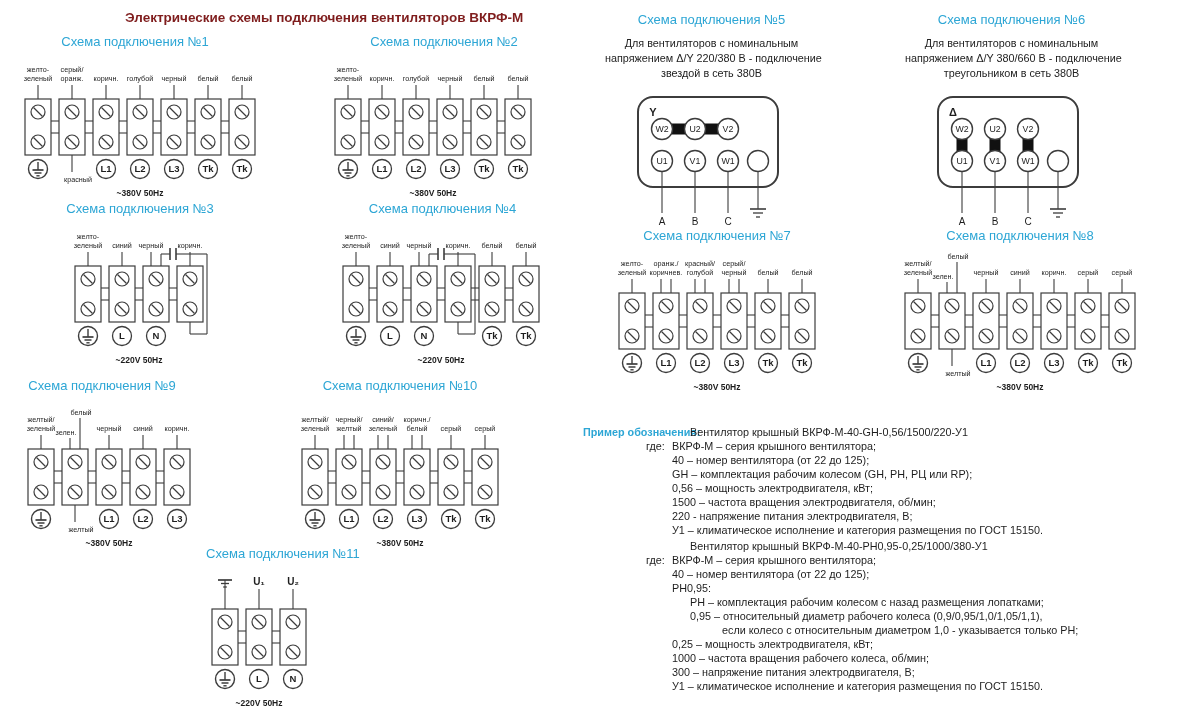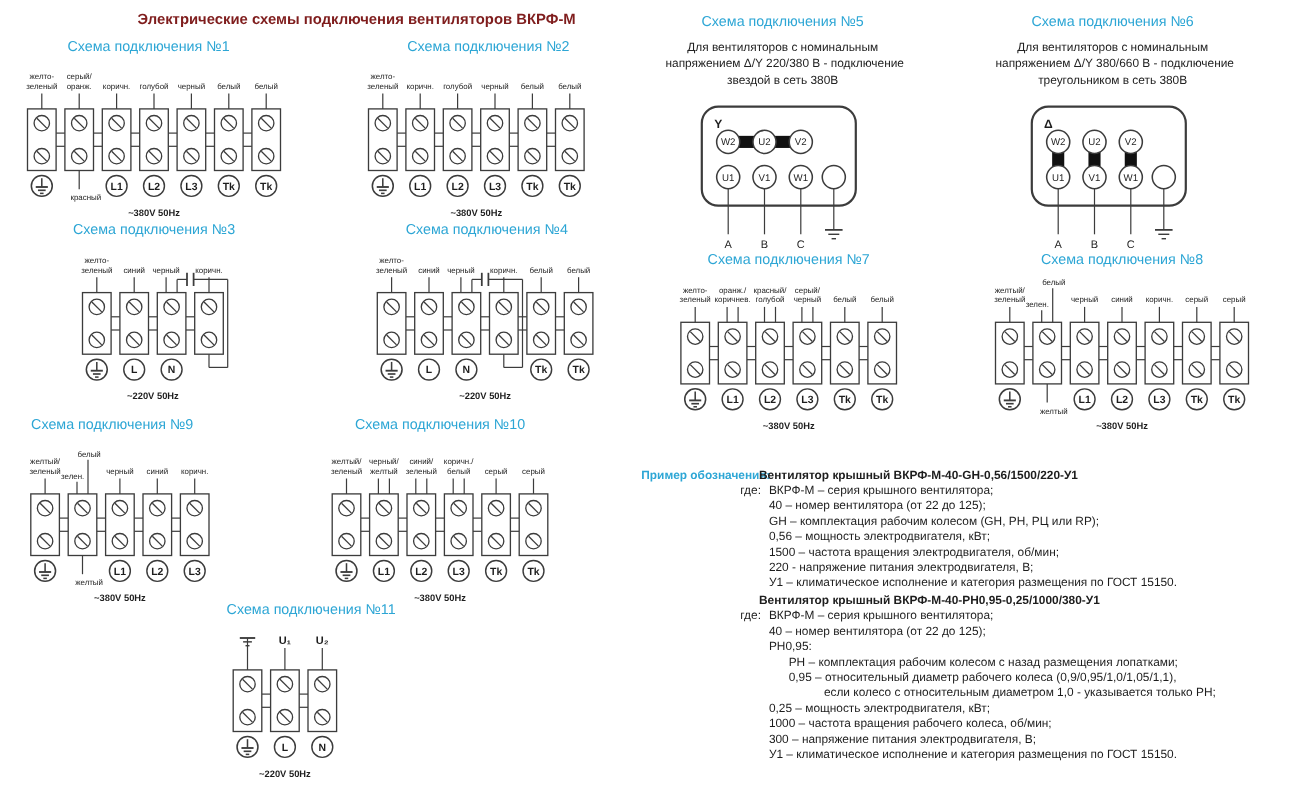--- a/index.html
+++ b/index.html
@@ -18,23 +18,23 @@
   .p5{left:605px;top:12px;width:213px} .p5 svg{margin-top:10px;margin-left:21px}
   .p6{left:905px;top:12px;width:213px} .p6 svg{margin-top:10px;margin-left:21px}
   .p7{left:613px;top:228px;width:208px}
   .p8{left:899px;top:228px;width:242px}
   .p9{left:15px;top:378px;width:174px} .p9 svg{margin-top:12px;margin-left:7px}
   .p10{left:296px;top:378px;width:208px}.p10 svg{margin-top:12px}
   .p11{left:206px;top:546px;width:106px}.p11 svg{margin-top:4px}
   .example{position:absolute;left:583px;top:425px;width:601px;font-size:10.8px;line-height:14px;color:#1d1d1d}
   .ex-title-row{display:flex}
   .ex-label{color:#2da6d5;font-weight:bold;width:107px;flex:none;white-space:nowrap}
-  .ex-title{font-weight:bold;white-space:nowrap}
+  .ex-title{font-weight:normal;white-space:nowrap}
   .ex-where-row{display:flex}
-  .ex-where{width:26px;flex:none;margin-left:90px}
+  .ex-where{width:26px;flex:none;margin-left:63px}
   .ex-lines{flex:1}
   .ex-line{white-space:nowrap}
   .ex-line.ind1{margin-left:18px}
   .ex-line.ind2{margin-left:50px}
   .ex-block + .ex-block{margin-top:2px}
 </style>
 </head>
 <body>
 
 <h1 class="main-title">Электрические схемы подключения вентиляторов ВКРФ-М</h1>

